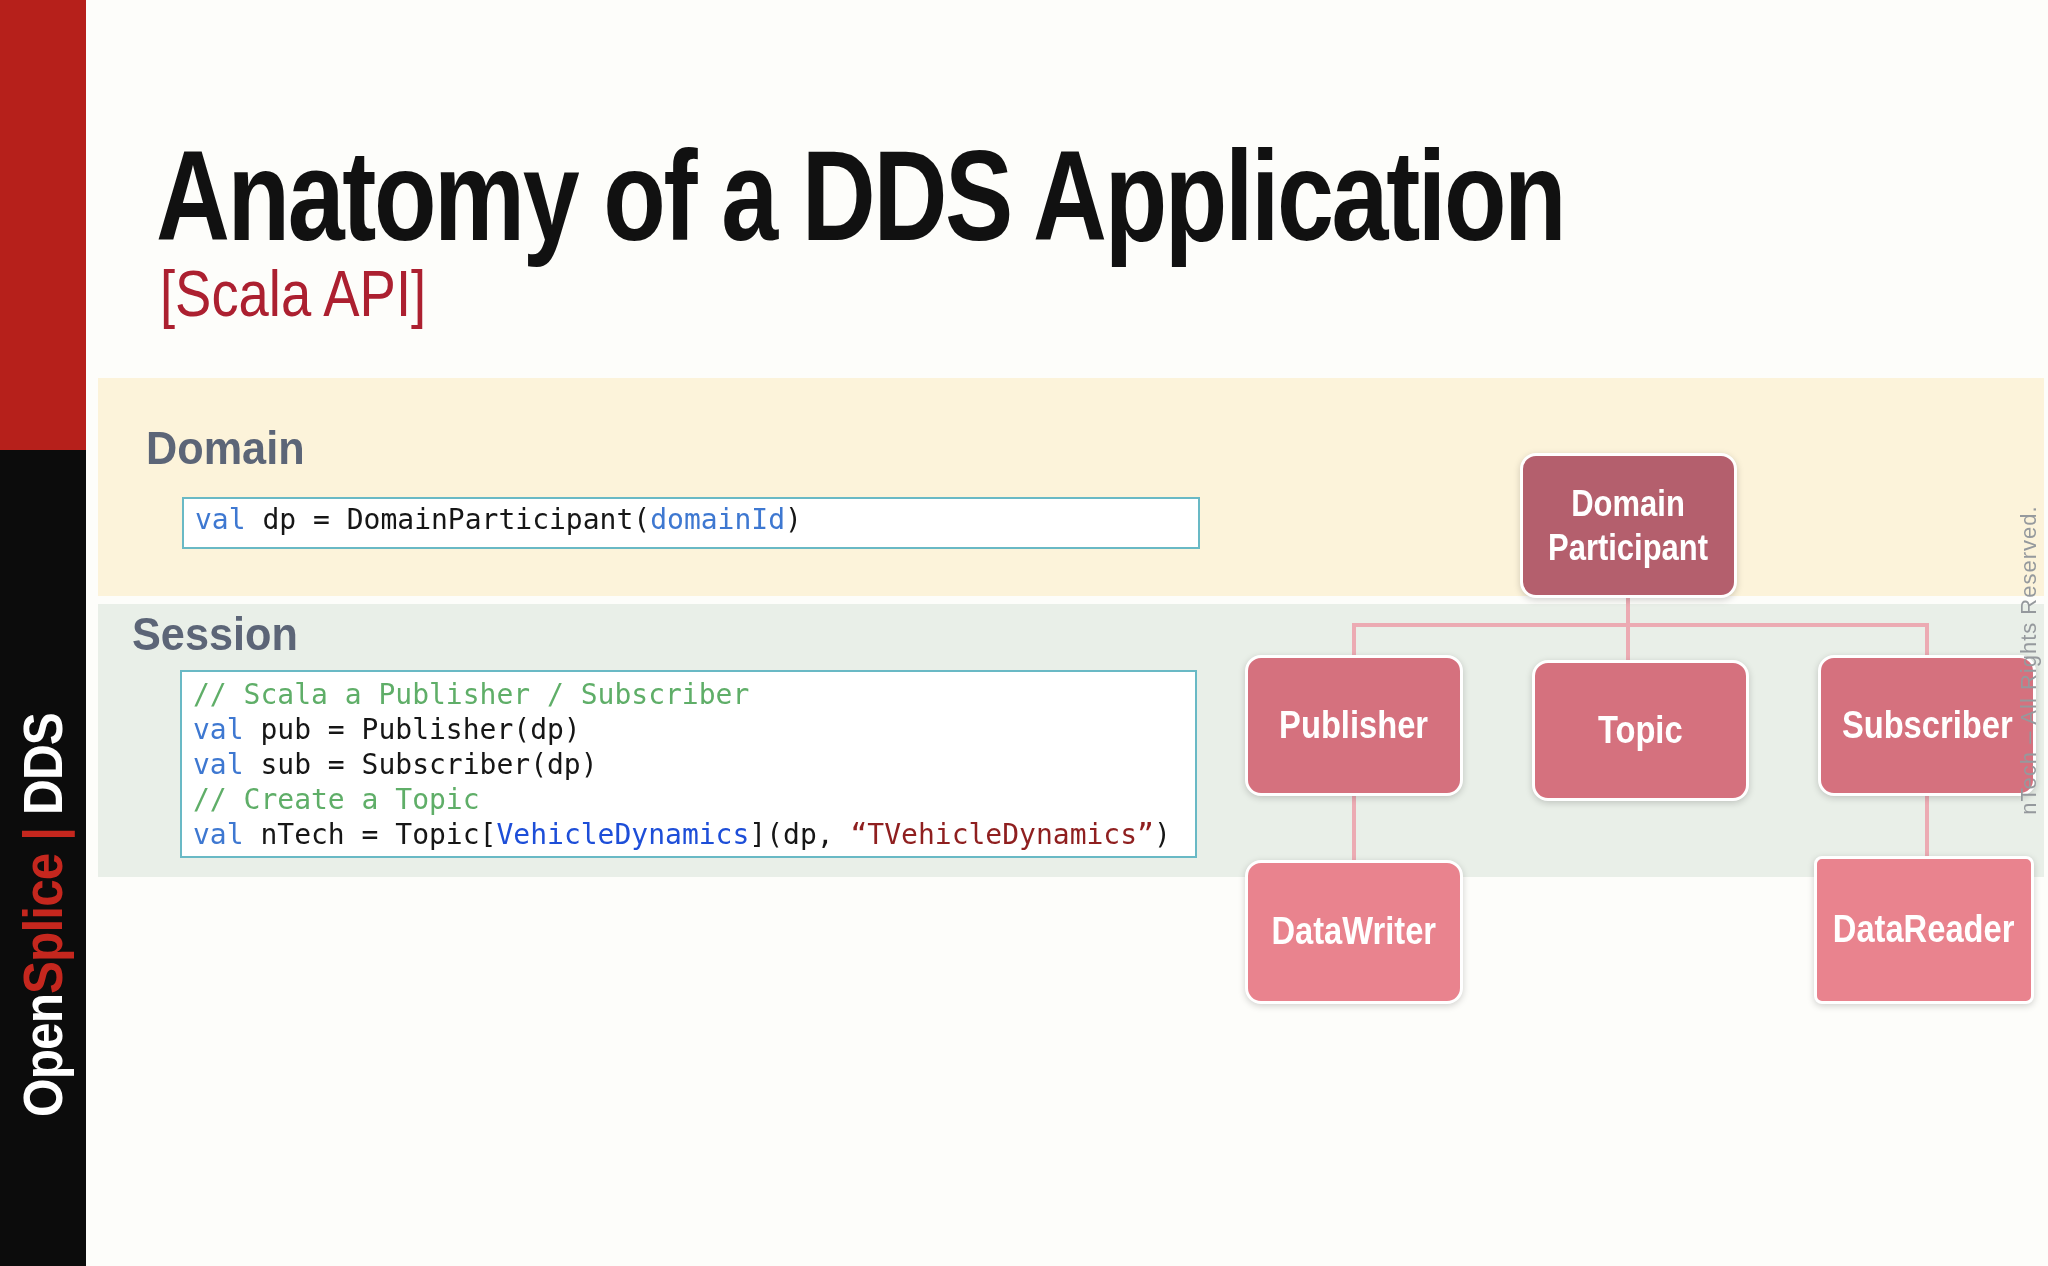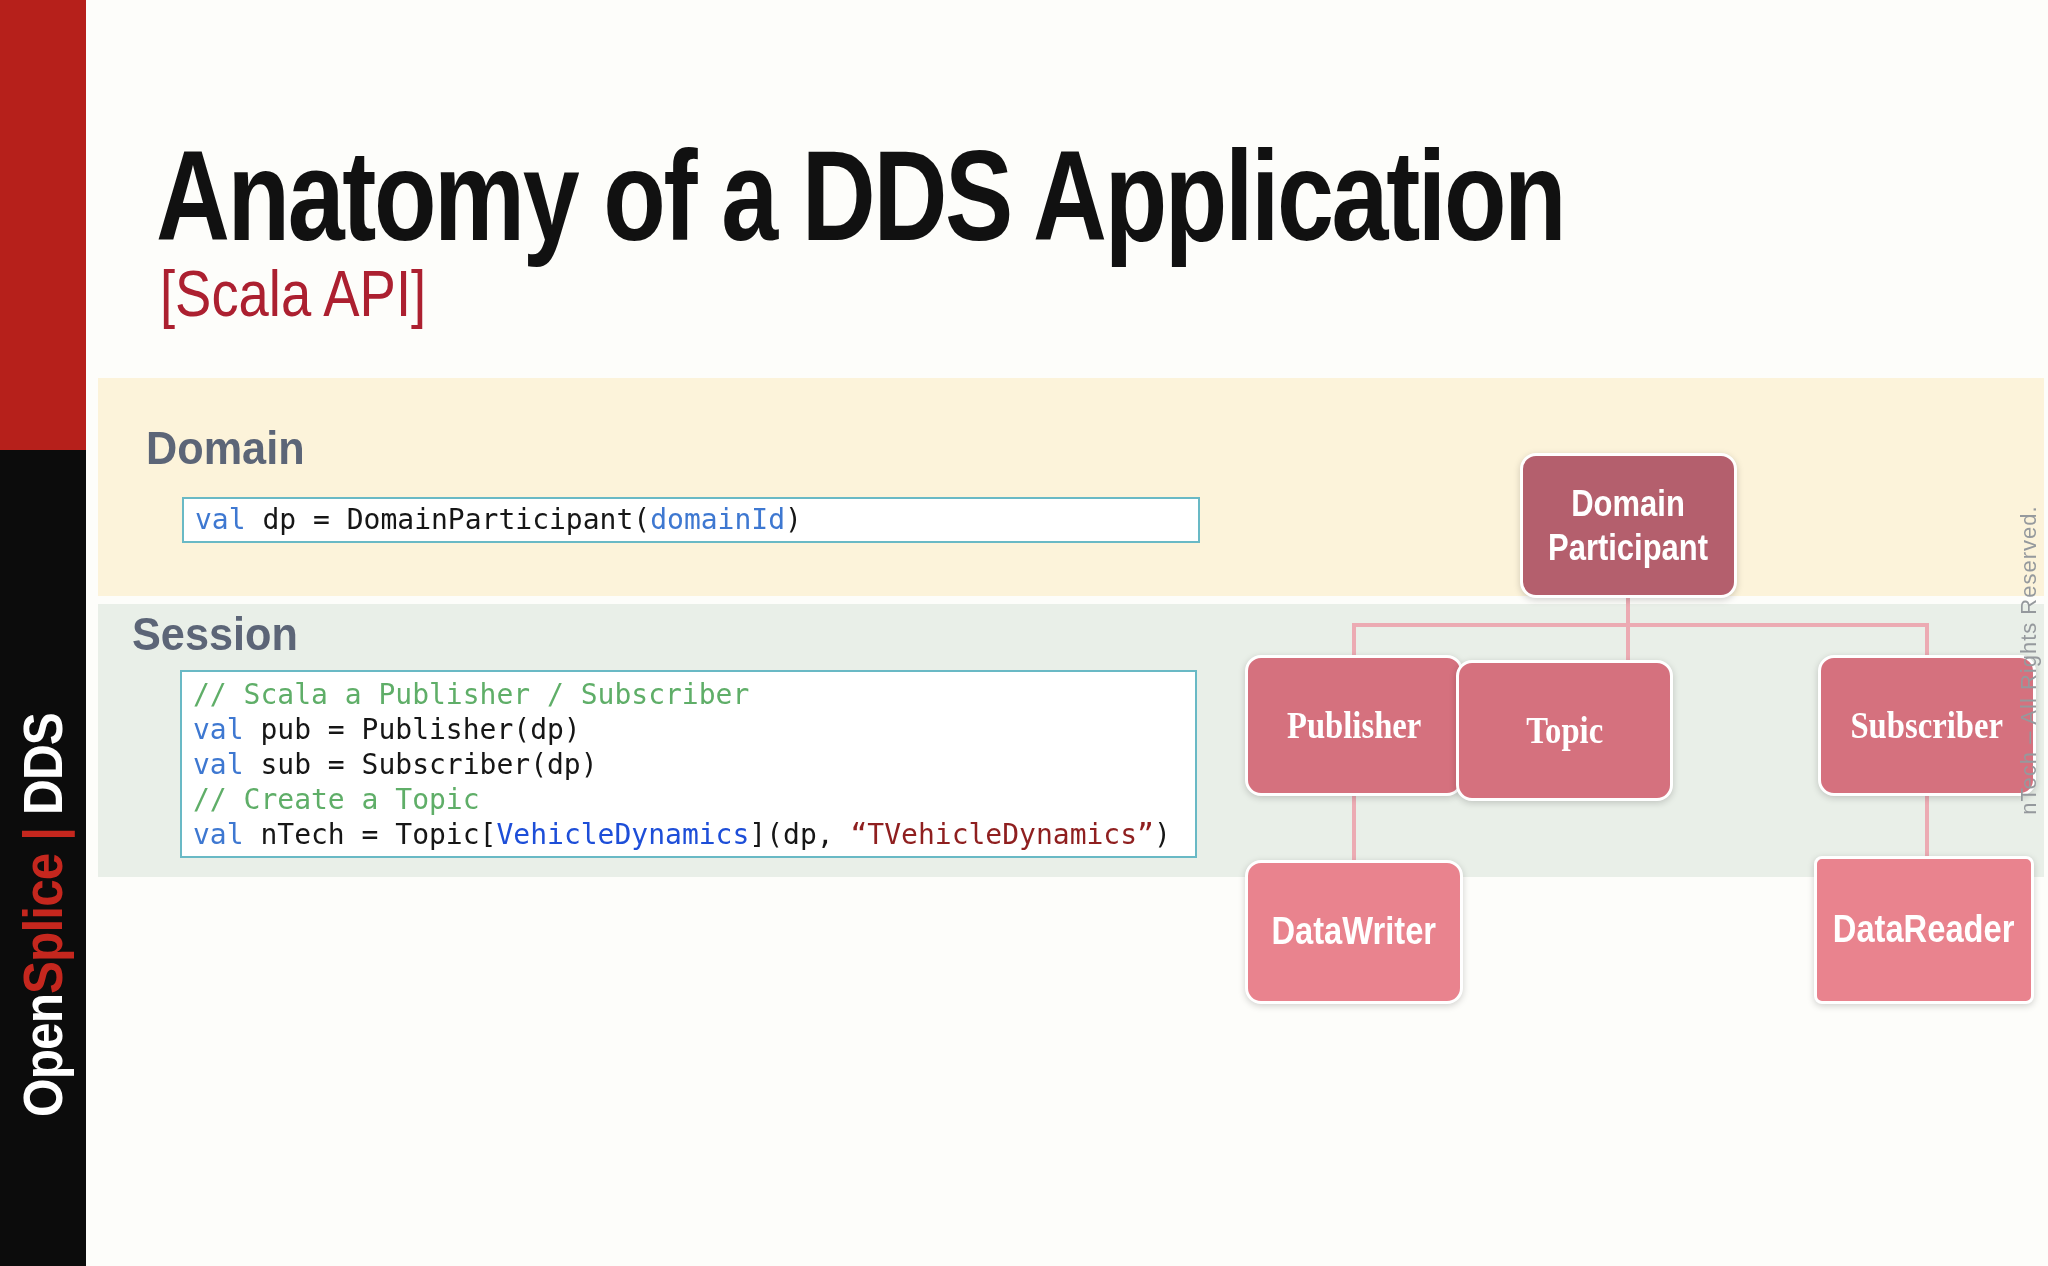--- a/index.html
+++ b/index.html
@@ -25,40 +25,40 @@
   
   .band-domain{position:absolute;left:98px;top:378px;width:1946px;height:218px;background:#fcf3da;}
   .band-session{position:absolute;left:98px;top:604px;width:1946px;height:273px;background:#e9efe8;}
   .sec-heading{position:absolute;font-size:47px;font-weight:bold;color:#5c6577;line-height:1;
                white-space:nowrap;transform:scaleX(.92);transform-origin:left top;}
   .h-domain{left:146px;top:424px;} .h-session{left:132px;top:610px;}
 
   
   .codebox{position:absolute;background:#ffffff;border:2px solid #69b9c5;box-sizing:border-box;
            font-family:"DejaVu Sans Mono",monospace;font-size:28px;color:#161616;}
-  .codebox-domain{left:182px;top:497px;width:1018px;height:46px;padding-left:11px;}
+  .codebox-domain{left:182px;top:497px;width:1018px;height:52px;padding-left:11px;}
   .codebox-domain .codeline{line-height:41px;height:41px;}
   .codebox-session{left:180px;top:670px;width:1017px;height:188px;padding:5px 0 0 11px;}
   .codebox-session .codeline{line-height:35px;height:35px;}
   .codeline{white-space:pre;}
   .tok-kw{color:#3e78d1;} .tok-plain{color:#161616;} .tok-comment{color:#5fae68;}
   .tok-type{color:#1d4ed8;} .tok-str{color:#8f1f1f;}
 
   
   .connector{position:absolute;background:#ecabb3;}
   .node{position:absolute;border-radius:16px;border:3px solid #ffffff;box-sizing:border-box;
         box-shadow:0 2px 7px rgba(0,0,0,.18);display:flex;align-items:center;justify-content:center;
         text-align:center;}
   .node-label{color:#ffffff;font-weight:bold;font-size:38px;line-height:1.2;white-space:nowrap;
               transform:scaleX(.86);}
-  .node-dark{background:#b45f6d;} .node-mid{background:#d5717e;font-family:Liberation Serif, serif;} .node-light{background:#e9838e;}
+  .node-dark{background:#b45f6d;} .node-mid{background:#d5717e;} .node-light{background:#e9838e;}
   .n-dp{left:1520px;top:453px;width:217px;height:145px;}
   .n-dp .node-label{font-size:36px;}
   .n-pub{left:1245px;top:655px;width:218px;height:141px;}
-  .n-topic{left:1456px;top:660px;width:217px;height:141px;}
+  .n-topic{left:1532px;top:660px;width:217px;height:141px;}
   .n-sub{left:1818px;top:655px;width:218px;height:141px;}
   .n-dw{left:1245px;top:860px;width:218px;height:144px;}
   .n-dr{left:1814px;top:856px;width:220px;height:148px;border-radius:8px;}
 
   
   .copyright{position:absolute;left:2029px;top:660px;white-space:nowrap;
              transform:translate(-50%,-50%) rotate(-90deg);
              font-size:22px;letter-spacing:1px;color:#95999d;}
 </style>
 </head>

